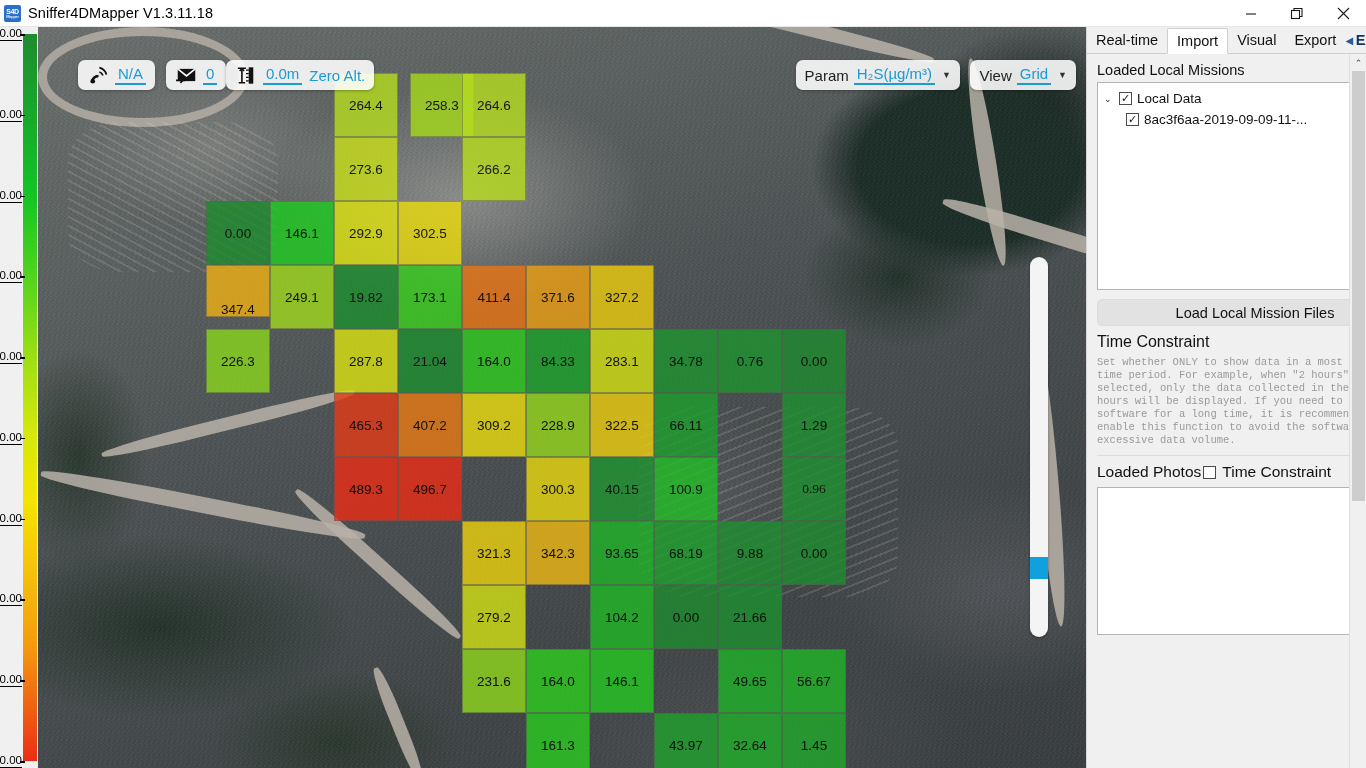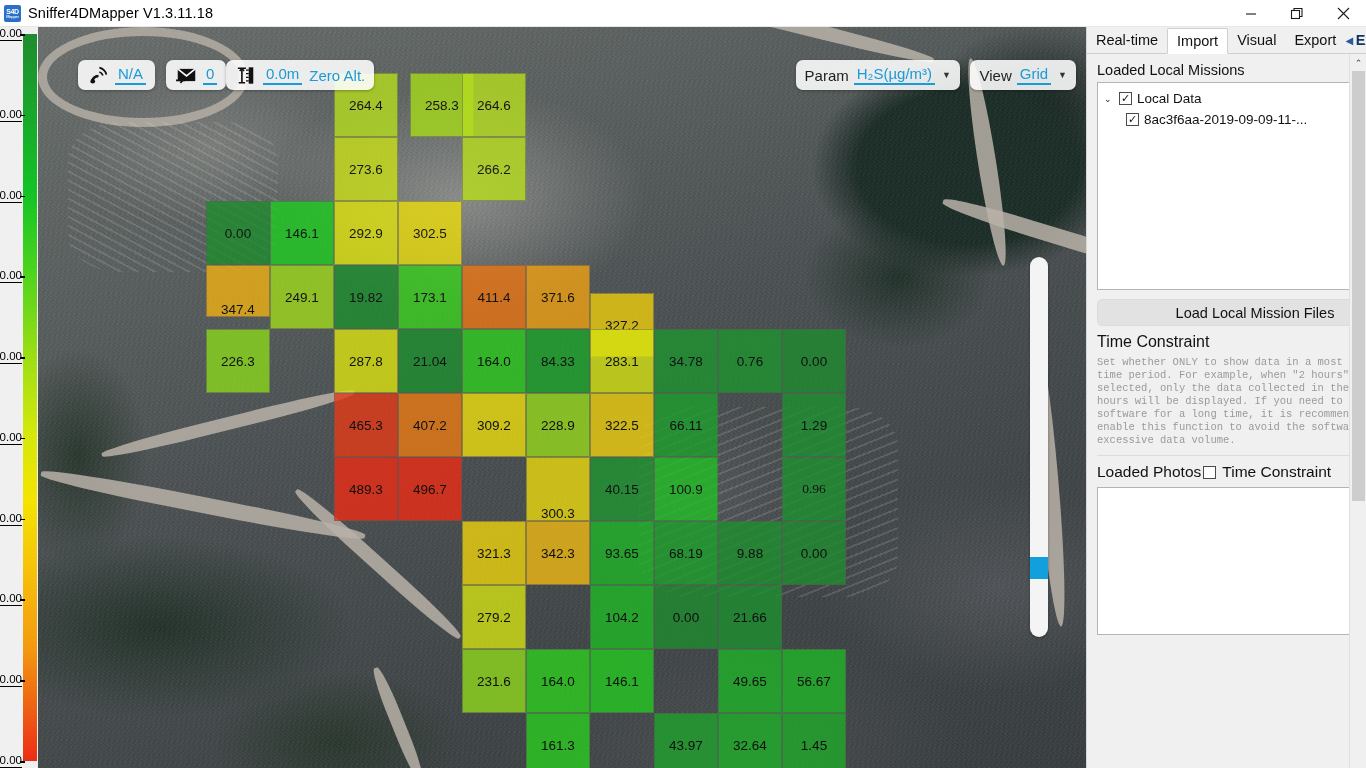--- a/index.html
+++ b/index.html
@@ -343,21 +343,21 @@
       </div>
       <div class="gcell" style="left: 360px; top: 238px; width: 64px; height: 64px; background: rgb(58, 208, 30);">
         <span>173.1</span>
       </div>
       <div class="gcell" style="left: 424px; top: 238px; width: 64px; height: 64px; background: rgb(236, 118, 20);">
         <span>411.4</span>
       </div>
       <div class="gcell" style="left: 488px; top: 238px; width: 64px; height: 64px; background: rgb(239, 160, 18);">
         <span>371.6</span>
       </div>
-      <div class="gcell" style="left: 552px; top: 238px; width: 64px; height: 64px; background: rgb(237, 205, 13); margin-top: 28px;">
+      <div class="gcell" style="left: 552px; top: 238px; width: 64px; height: 64px; background: rgb(237, 205, 13);">
         <span>327.2</span>
       </div>
       <div class="gcell" style="left: 168px; top: 302px; width: 64px; height: 64px; background: rgb(138, 215, 29);">
         <span>226.3</span>
       </div>
       <div class="gcell" style="left: 296px; top: 302px; width: 64px; height: 64px; background: rgb(219, 227, 17);">
         <span>287.8</span>
       </div>
       <div class="gcell" style="left: 360px; top: 302px; width: 64px; height: 64px; background: rgb(29, 143, 47);">
         <span>21.04</span>
@@ -400,21 +400,21 @@
       </div>
       <div class="gcell" style="left: 744px; top: 366px; width: 64px; height: 64px; background: rgb(30, 145, 48);">
         <span>1.29</span>
       </div>
       <div class="gcell" style="left: 296px; top: 430px; width: 64px; height: 64px; background: rgb(236, 44, 20);">
         <span>489.3</span>
       </div>
       <div class="gcell" style="left: 360px; top: 430px; width: 64px; height: 64px; background: rgb(236, 44, 20);">
         <span>496.7</span>
       </div>
-      <div class="gcell" style="left: 488px; top: 430px; width: 64px; height: 64px; background: rgb(234, 217, 14); align-items: flex-end;">
+      <div class="gcell" style="left: 488px; top: 430px; width: 64px; height: 64px; background: rgb(234, 217, 14);">
         <span>300.3</span>
       </div>
       <div class="gcell" style="left: 552px; top: 430px; width: 64px; height: 64px; background: rgb(30, 148, 48);">
         <span>40.15</span>
       </div>
       <div class="gcell" style="left: 616px; top: 430px; width: 64px; height: 64px; background: rgb(34, 189, 37);">
         <span>100.9</span>
       </div>
       <div class="gcell" style="left: 744px; top: 430px; width: 64px; height: 64px; background: rgb(30, 145, 48); font-family: Liberation Serif, serif;">
         <span>0.96</span>

